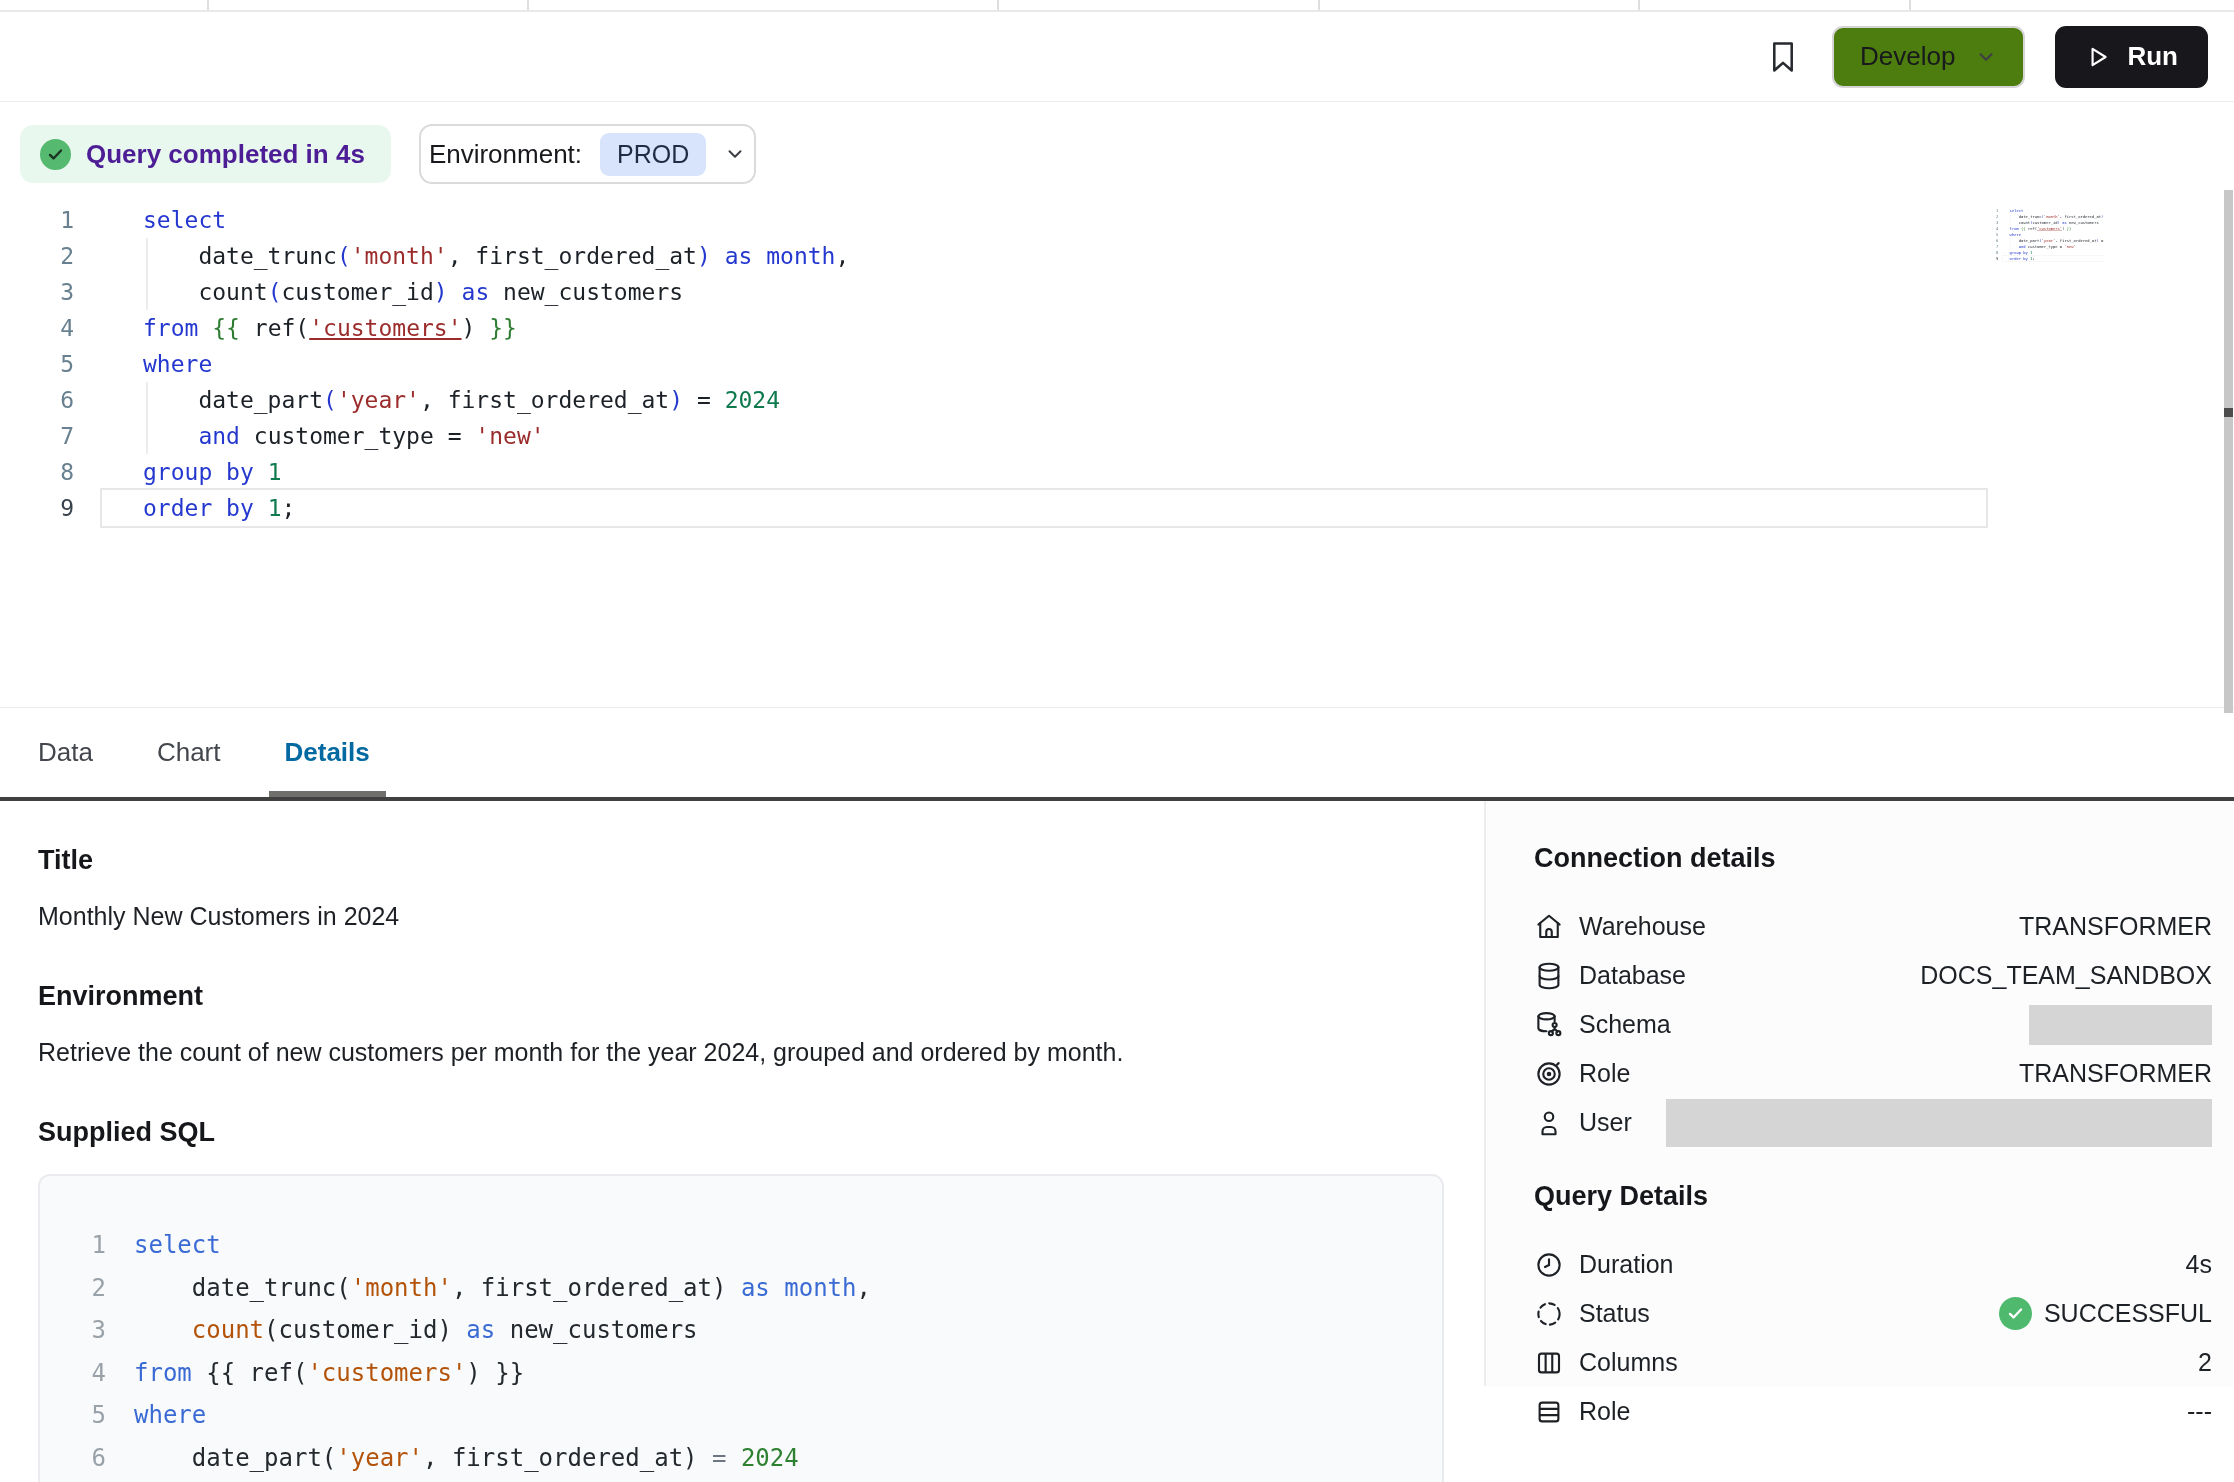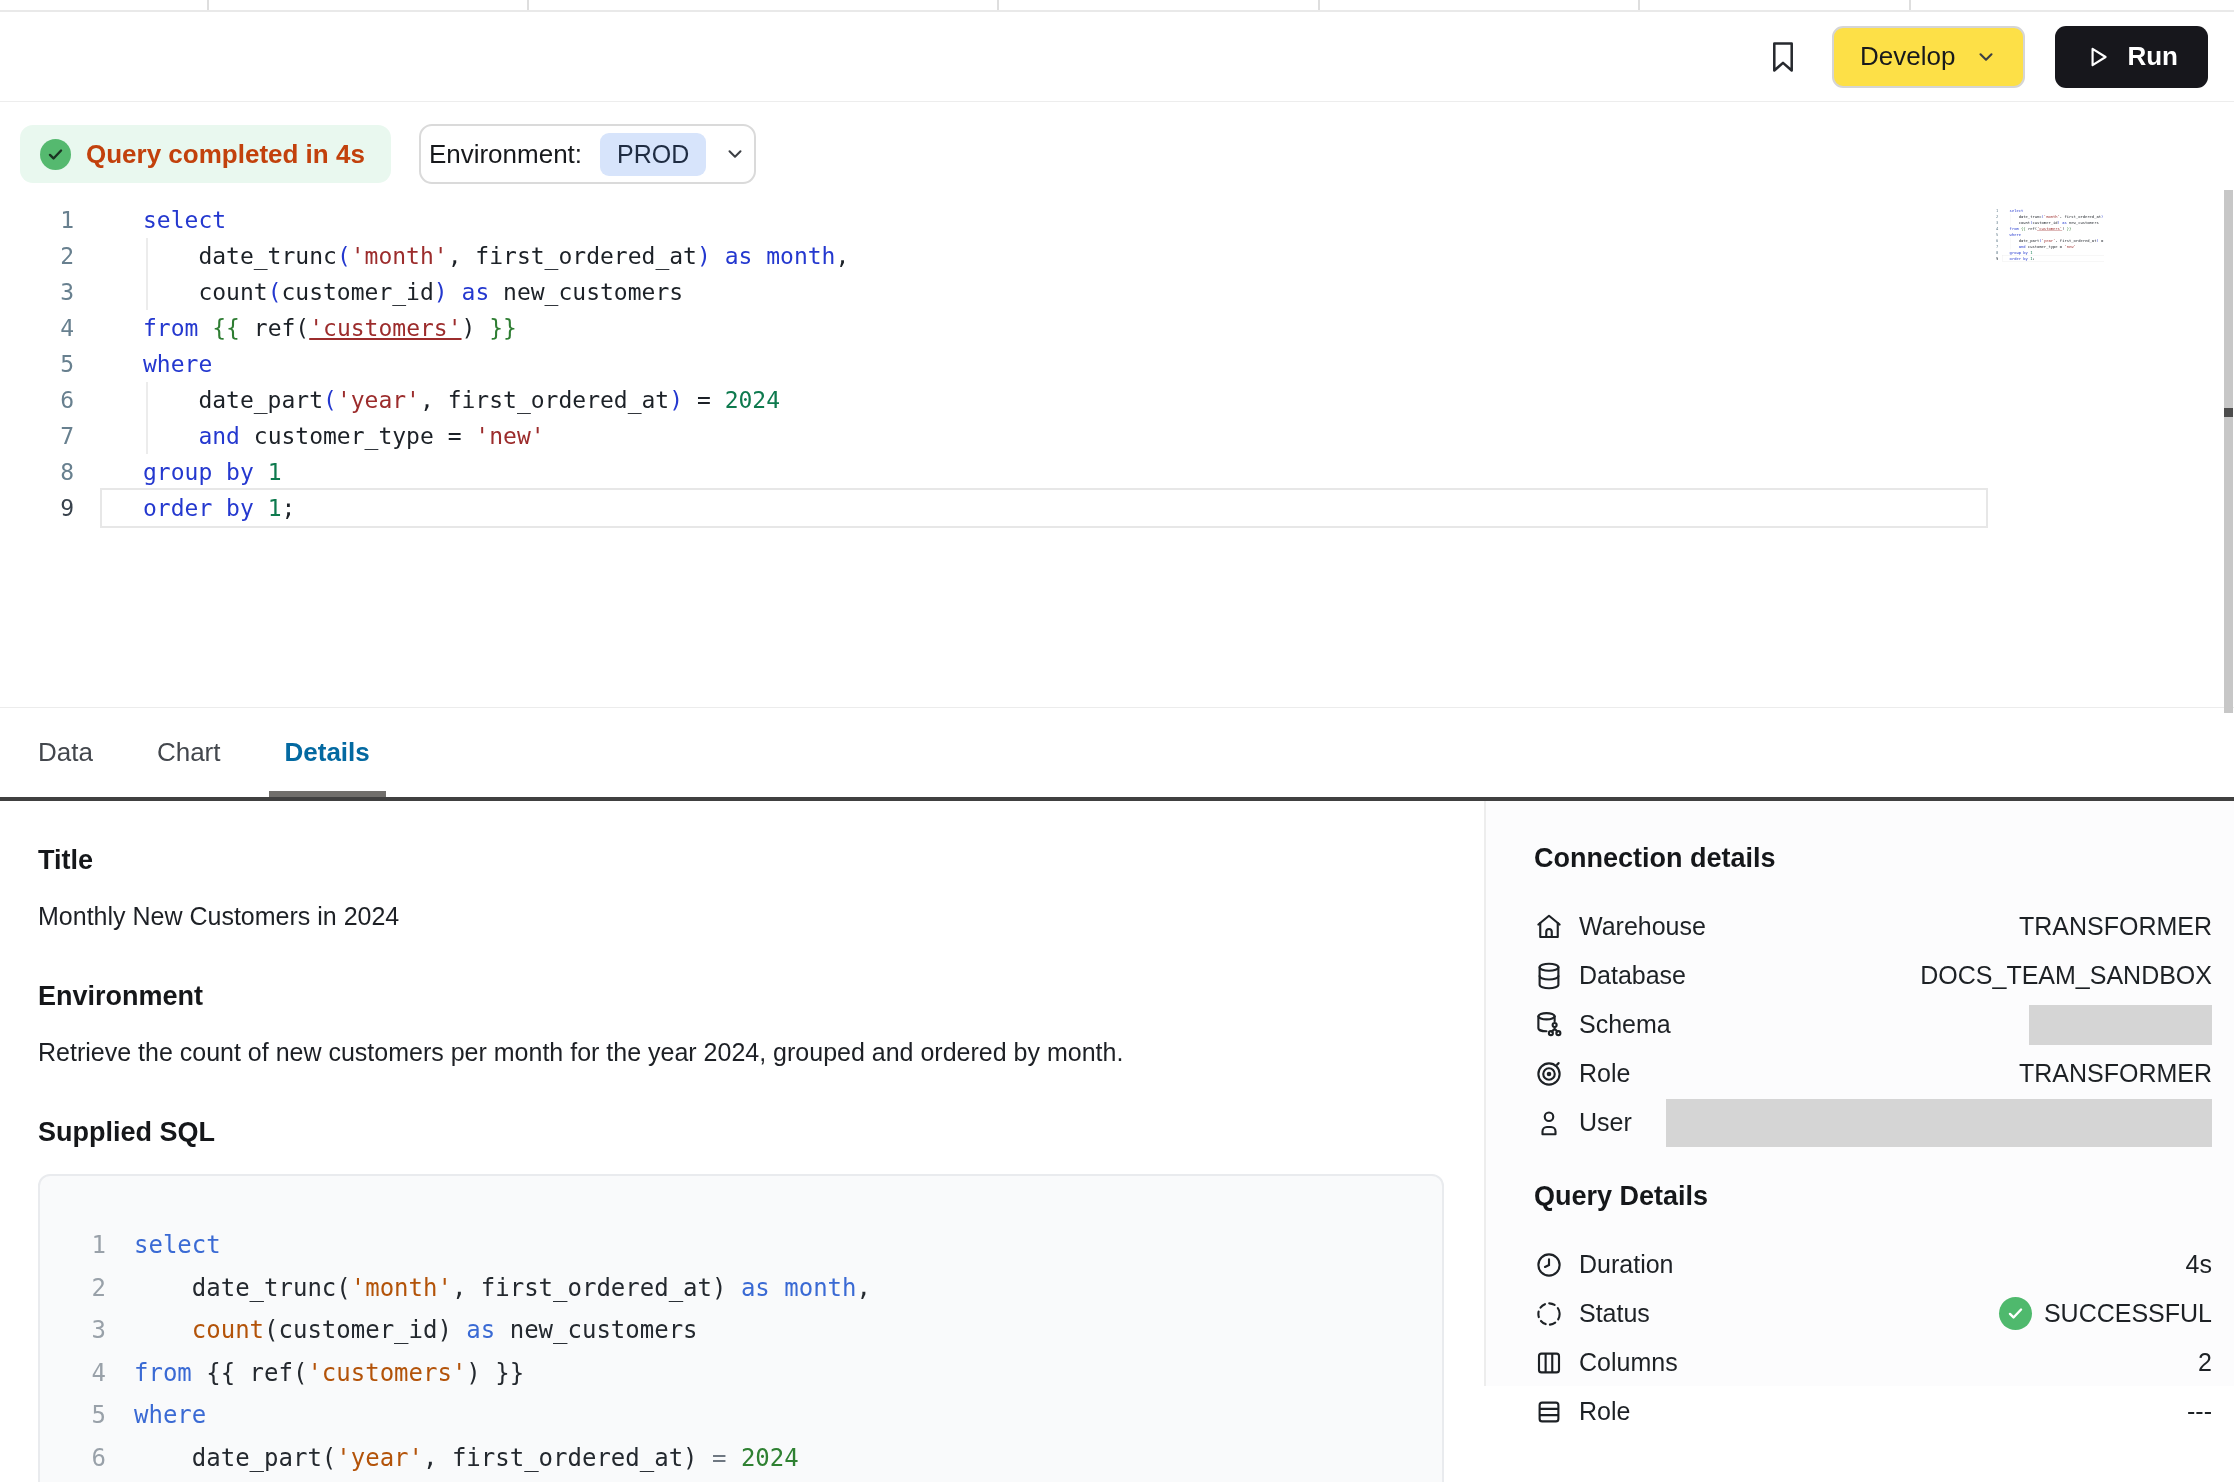--- a/index.html
+++ b/index.html
@@ -8,27 +8,27 @@
 
   
   .top-strip { height:12px; background:#fff; border-bottom:2px solid #e9e9e9; position:relative; }
   .top-strip .tabdiv { position:absolute; top:0; width:2px; height:10px; background:#dedede; }
 
   
   .toolbar { height:90px; border-bottom:1px solid #ededed; display:flex; align-items:center;
     justify-content:flex-end; gap:30px; padding-right:26px; background:#fff; }
   .bookmark { width:38px; height:38px; color:#26292e; display:flex; }
   .btn { height:62px; border-radius:11px; display:flex; align-items:center; font-size:26px; cursor:pointer; }
-  .btn-develop { background:#fde047; border:2px solid #d5d5d5; color:#17191c; padding:0 26px; gap:20px; }
+  .btn-develop { background:#4d7c0f; border:2px solid #d5d5d5; color:#17191c; padding:0 26px; gap:20px; }
   .btn-run { background:#17171c; color:#fff; padding:0 30px; gap:16px; font-weight:600; border:none; }
 
   
   .status-row { display:flex; align-items:center; gap:28px; padding:22px 0 0 20px; }
   .qpill { background:#e9f8ef; border-radius:13px; height:58px; padding:0 26px 0 20px; display:flex;
-    align-items:center; gap:15px; color:#c2410c; font-weight:600; font-size:26px; }
+    align-items:center; gap:15px; color:#4c1d95; font-weight:600; font-size:26px; }
   .qpill .circ { width:31px; height:31px; border-radius:50%; background:#55b96f; display:flex;
     align-items:center; justify-content:center; color:#1b3322; }
   .env { height:60px; border:2px solid #dadada; border-radius:13px; display:flex; align-items:center;
     gap:18px; padding:0 8px; font-size:26px; color:#17191c; background:#fff; }
   .env .prod { background:#d7e4fb; border-radius:9px; padding:7px 17px; font-size:25px; color:#1f2c42; }
   .chev { width:22px; height:22px; color:#3c3f44; display:flex; }
 
   
   .editor { position:relative; margin-top:18px; height:505px;
     font-family:"DejaVu Sans Mono", monospace; font-size:23px; }

